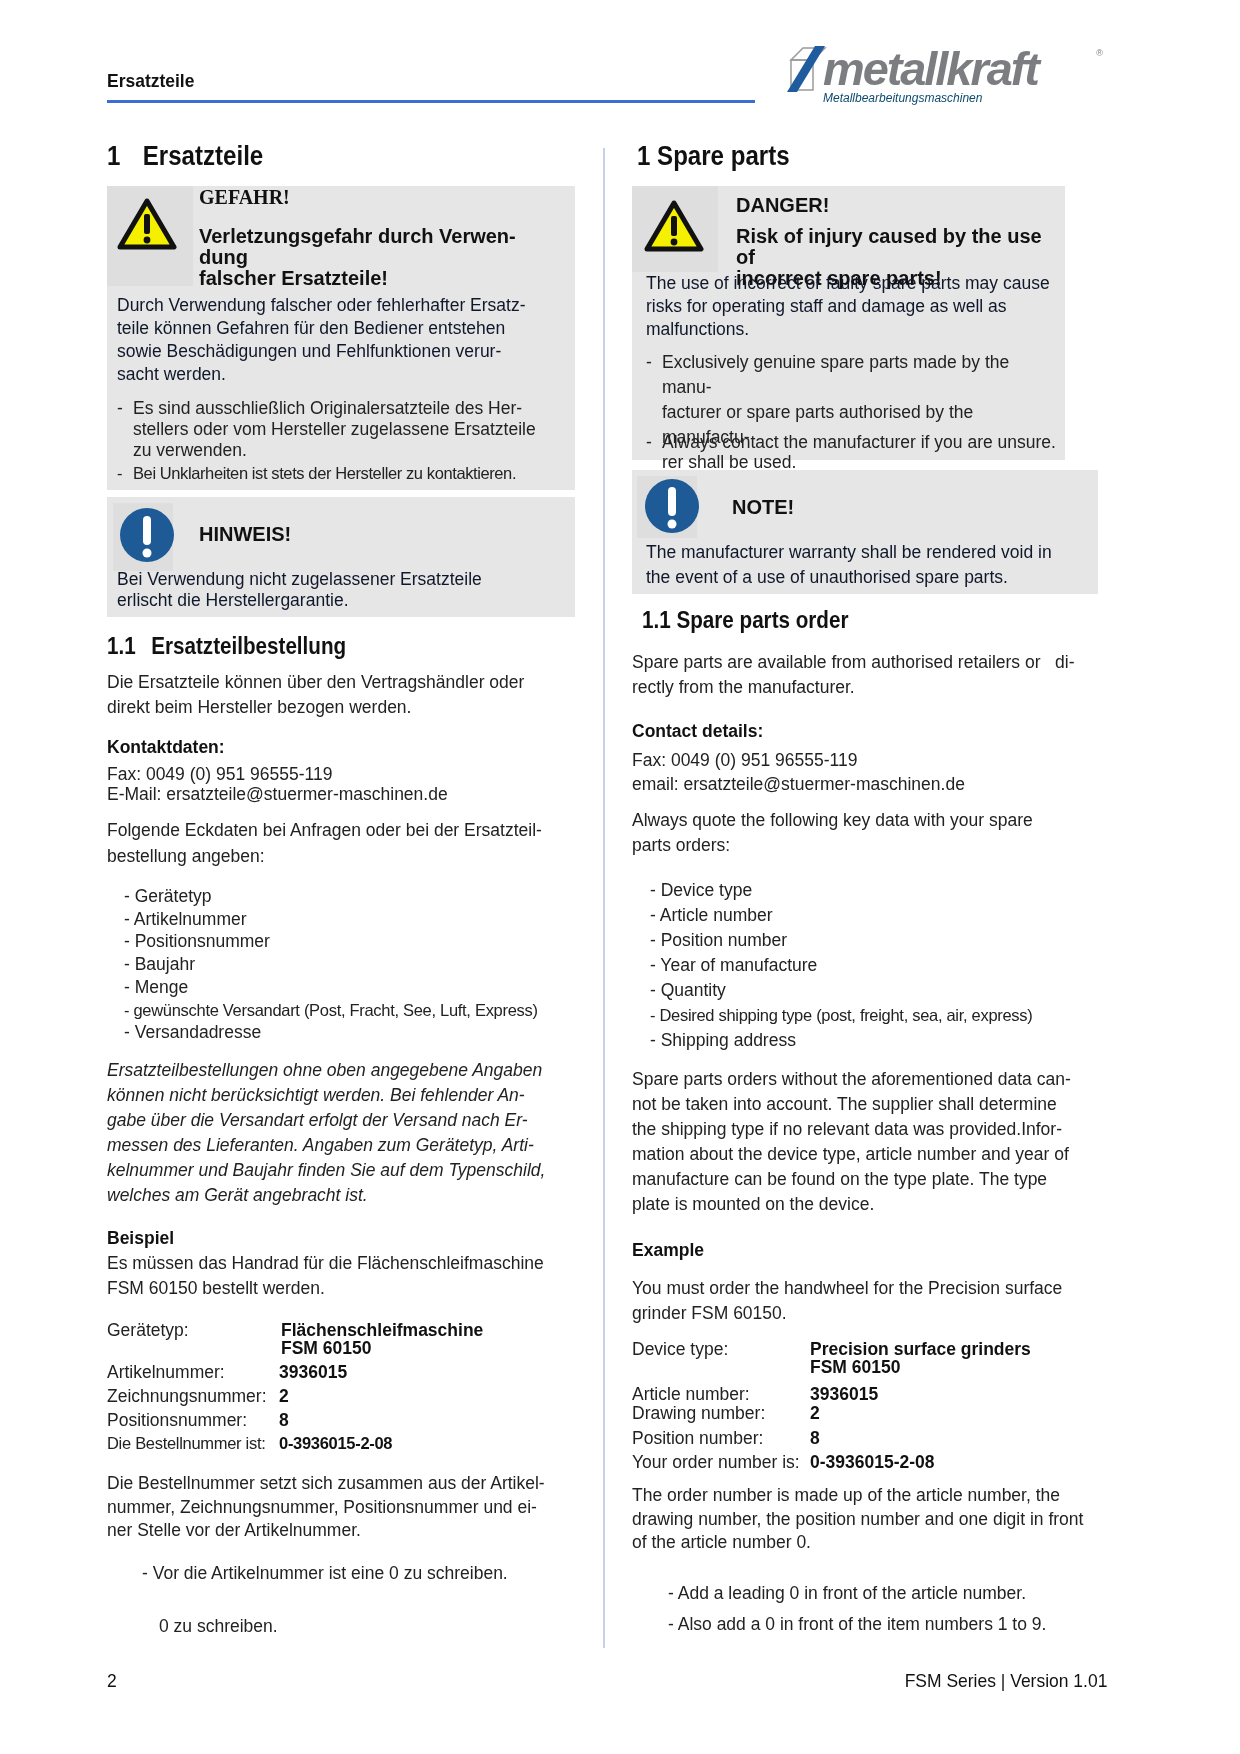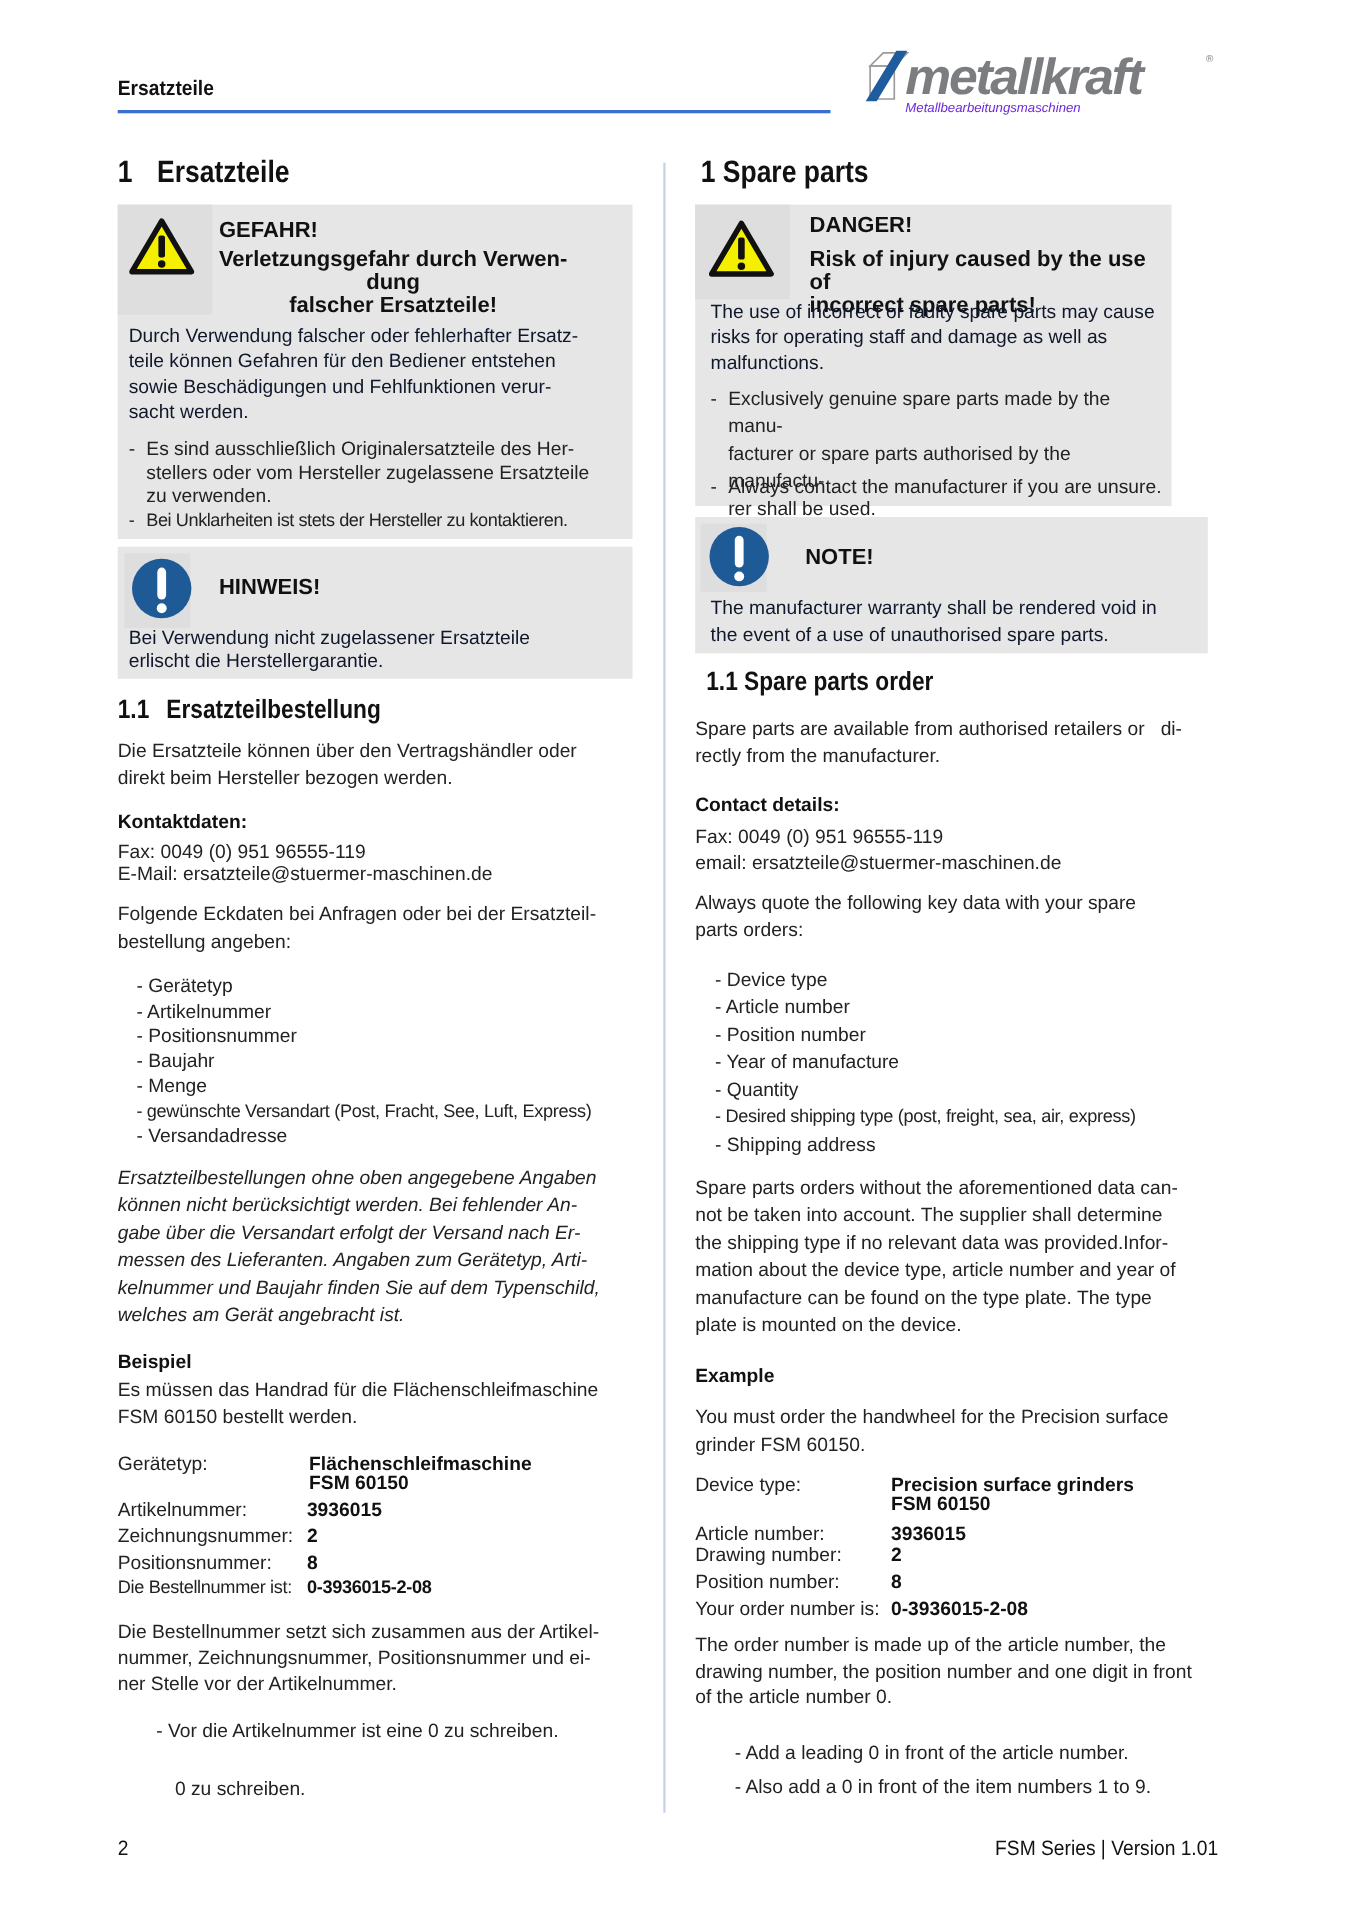--- a/index.html
+++ b/index.html
@@ -5,21 +5,21 @@
   html, body { margin: 0; padding: 0; background: #ffffff; }
   body { width: 1240px; height: 1754px; position: relative; overflow: hidden;
          font-family: "Liberation Sans", "DejaVu Sans", sans-serif; color: #111; }
   .abs { position: absolute; }
   .hdr-title { left: 107px; top: 70px; font-size: 19px; font-weight: bold; transform: scaleX(0.92); transform-origin: left; }
   .hdr-line { left: 107px; top: 100px; width: 648px; height: 3px; background: #3a6fd0; }
   .logo { left: 785px; top: 46px; width: 320px; height: 60px; }
   .logo-word { position: absolute; left: 38px; top: -4px; font-size: 46px; font-weight: bold; font-style: italic;
                color: #7b7d80; letter-spacing: -2px; transform: scaleX(1.02); transform-origin: left; }
   .logo-reg { position: absolute; right: 2px; top: 2px; font-size: 9px; color: #7b7d80; }
-  .logo-sub { position: absolute; left: 38px; top: 45px; font-size: 12px; font-style: italic; color: #6d28d9; }
+  .logo-sub { position: absolute; left: 38px; top: 45px; font-size: 12px; font-style: italic; color: #0c4a6e; }
   .col-divider { left: 603px; top: 148px; width: 2px; height: 1500px; background: #c8d0e8; }
   .col { position: absolute; top: 0; }
   .col-left { left: 107px; width: 470px; }
   .col-right { left: 632px; width: 470px; }
   .h1 { position: absolute; font-size: 28px; font-weight: bold; transform: scaleX(0.86); transform-origin: left; white-space: nowrap; }
   .h2 { position: absolute; font-size: 24px; font-weight: bold; transform: scaleX(0.86); transform-origin: left; white-space: nowrap; }
   .box { position: absolute; background: #e6e6e6; }
   .box .iconcell { position: absolute; left: 0; top: 0; width: 86px; background: #dedede; }
   .box .signal { position: absolute; left: 92px; font-size: 20px; font-weight: bold; }
   .box .bodytext { position: absolute; left: 10px; right: 12px; font-size: 17.5px; line-height: 23px; color: #0f172a; }
@@ -55,22 +55,22 @@
     <span>1</span><span style="display:inline-block;width:26px"></span><span>Ersatzteile</span>
   </div>
 
   <div class="box" style="left:0;top:186px;width:468px;height:304px;">
     <div class="iconcell" style="height:100px"></div>
     <svg style="position:absolute;left:10px;top:12px" width="60" height="52" viewBox="0 0 60 52">
       <polygon points="30,3 57,49 3,49" fill="#f5ef00" stroke="#111" stroke-width="5" stroke-linejoin="round"></polygon>
       <rect x="27" y="16" width="6" height="20" rx="2" fill="#111"></rect>
       <circle cx="30" cy="42" r="3.4" fill="#111"></circle>
     </svg>
-    <div class="signal" style="top:12px;">GEFAHR!</div>
-    <div class="signal" style="top:40px;line-height:21px;font-size:20px;text-align:center;">
+    <div class="signal" style="top:0;font-family:Liberation Serif, serif;">GEFAHR!</div>
+    <div class="signal" style="top:40px;line-height:21px;font-size:20px;">
       <div>Verletzungsgefahr durch Verwen-</div>
       <div>dung</div>
       <div>falscher Ersatzteile!</div>
     </div>
     <div class="bodytext" style="top:108px;">
       <div>Durch Verwendung falscher oder fehlerhafter Ersatz-</div>
       <div>teile können Gefahren für den Bediener entstehen</div>
       <div>sowie Beschädigungen und Fehlfunktionen verur-</div>
       <div>sacht werden.</div>
     </div>

